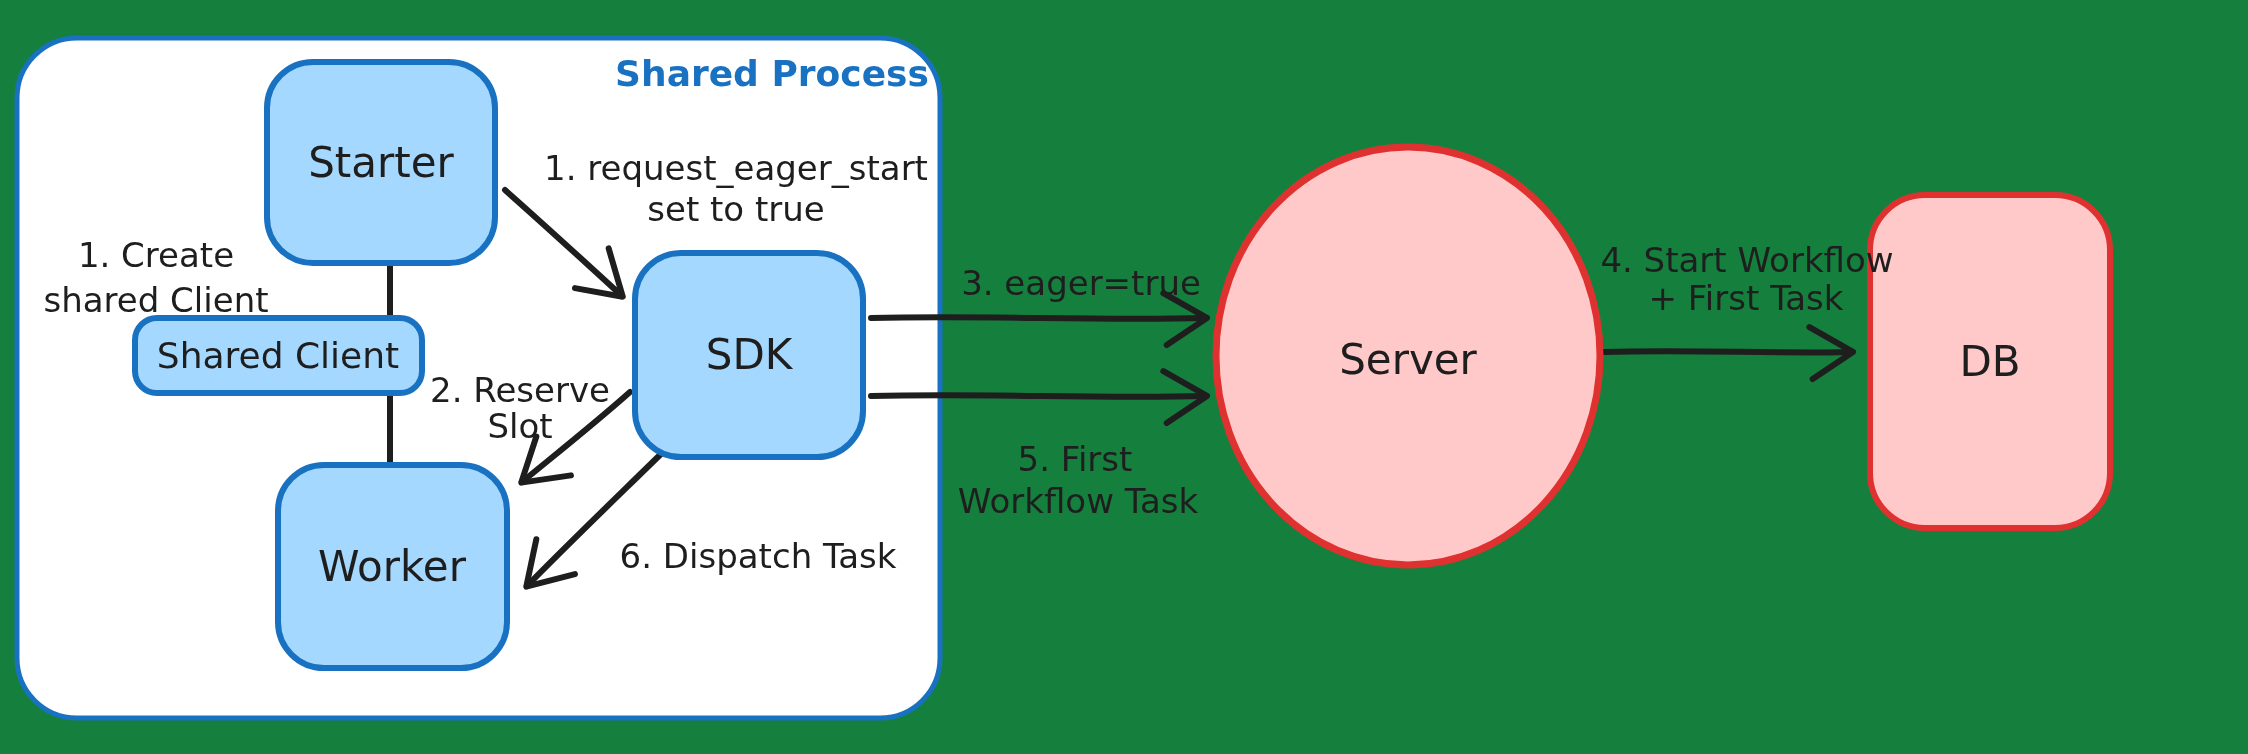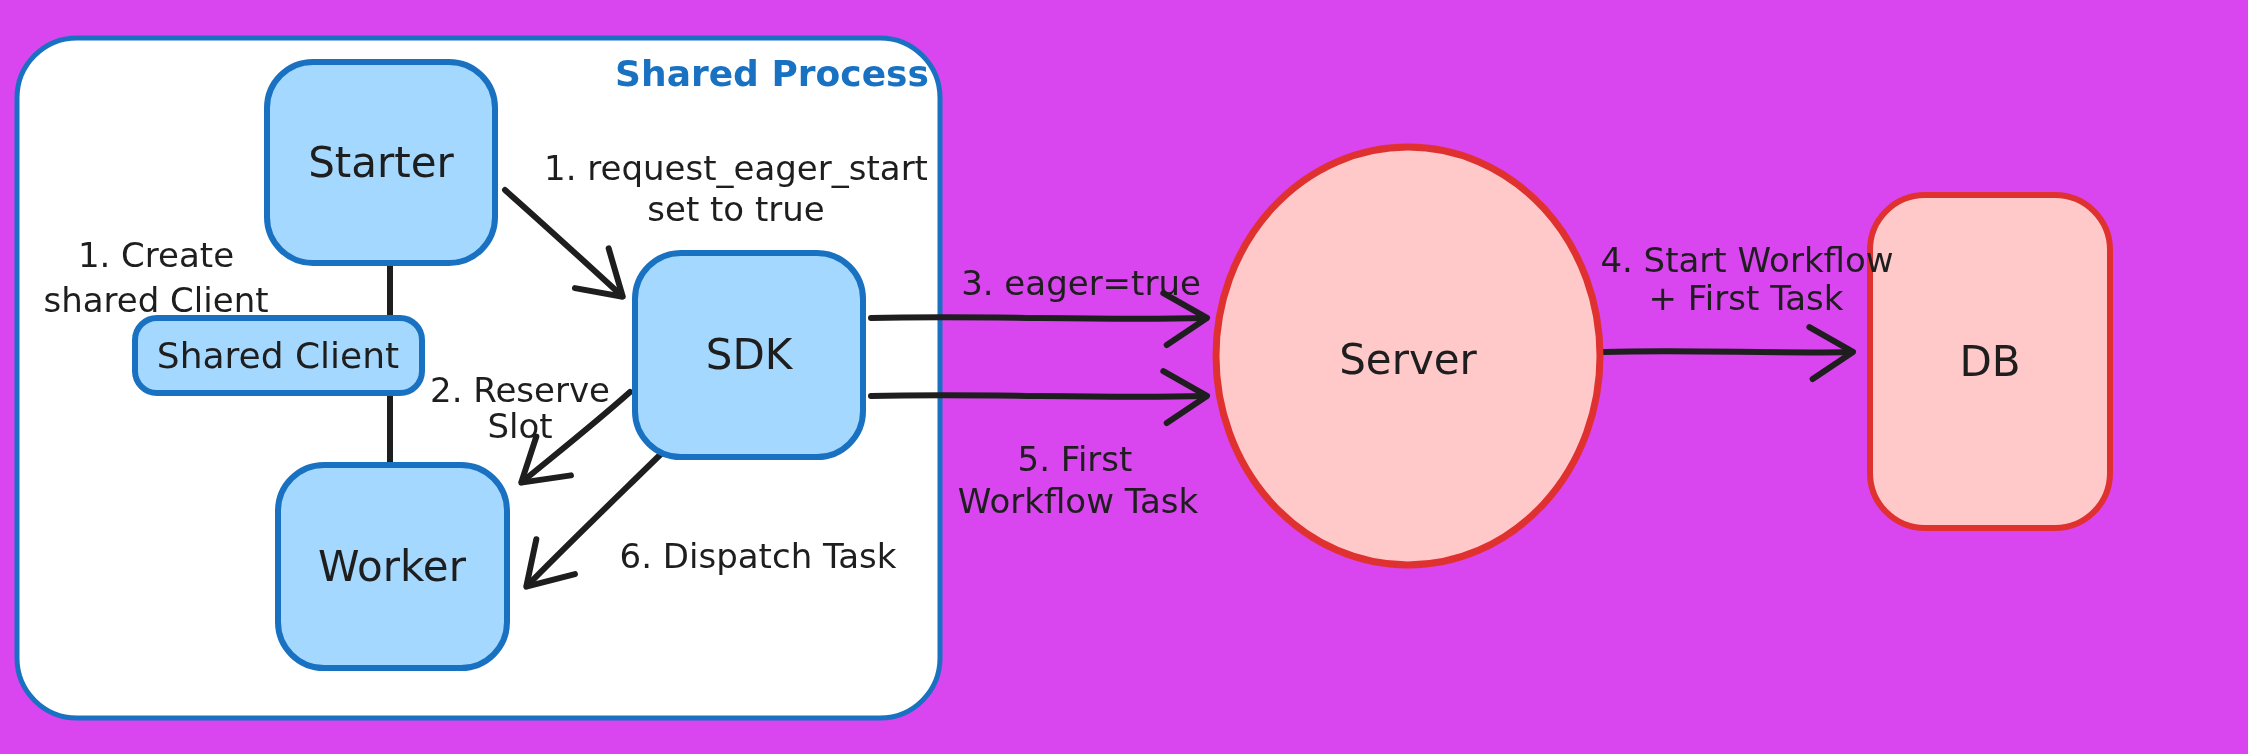--- a/index.html
+++ b/index.html
@@ -4,21 +4,21 @@
 <style>
   html, body {
     margin: 0;
     padding: 0;
     background: #ffffff;
   }
   .stage {
     position: relative;
     width: 2248px;
     height: 754px;
-    background: #d946ef;
+    background: #15803d;
     overflow: hidden;
   }
   svg {
     display: block;
     font-family: "DejaVu Sans", sans-serif;
   }
   
   .node-rect       { stroke-width: 6; }
   .container-rect  { stroke-width: 5; }
   .server-ellipse  { stroke-width: 7; }

